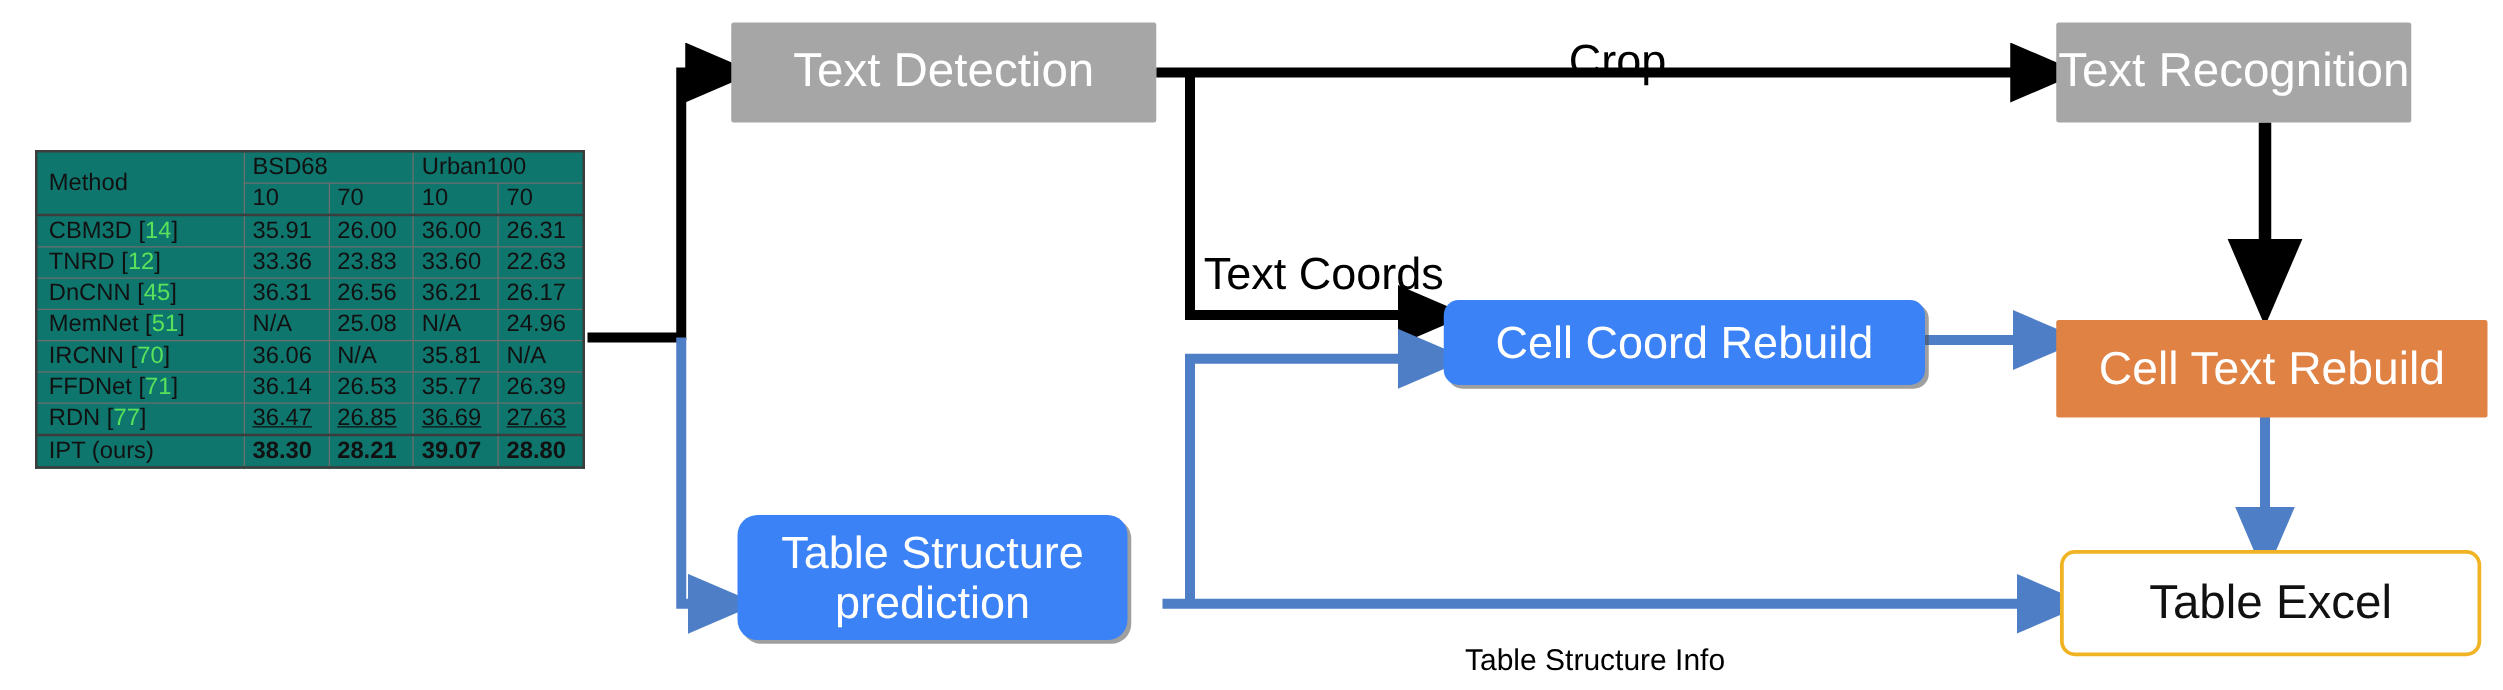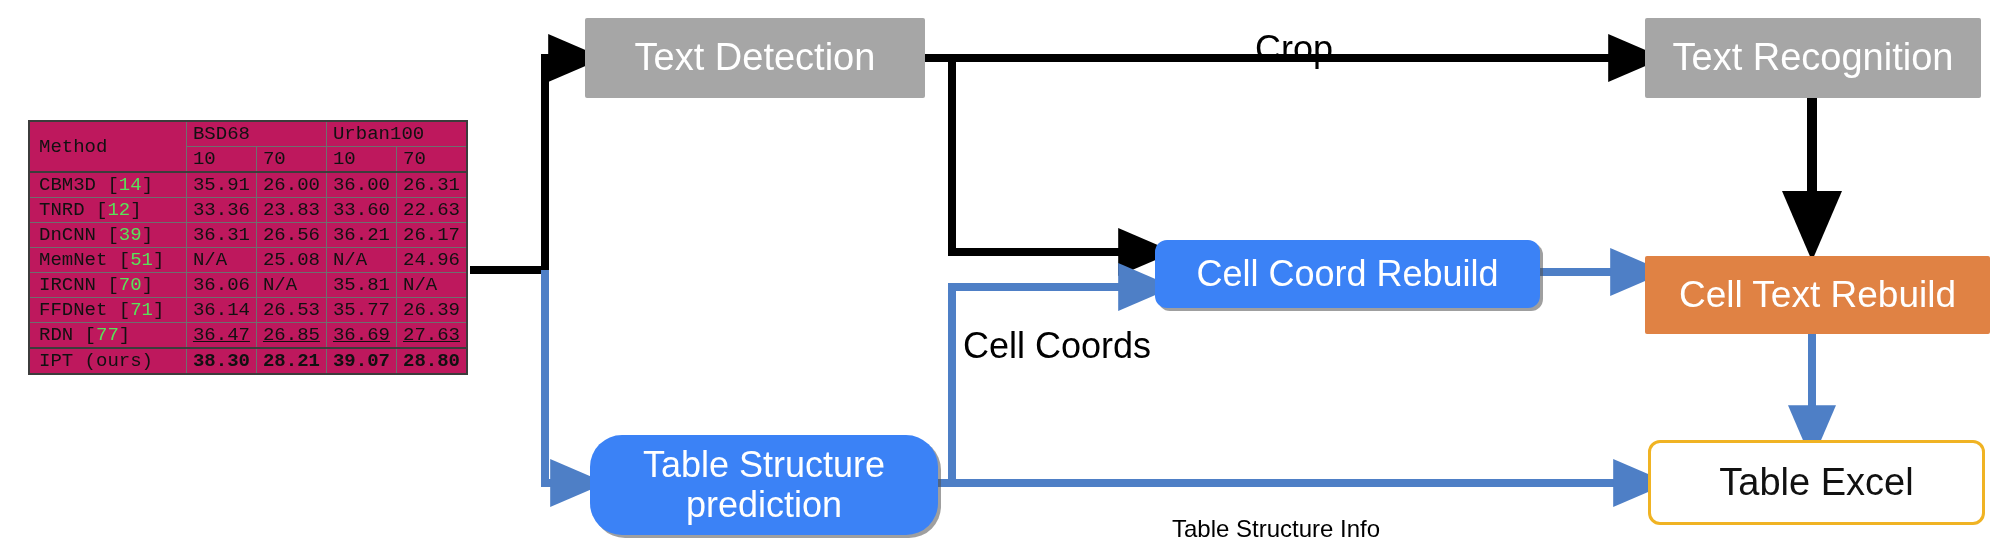--- a/index.html
+++ b/index.html
@@ -70,22 +70,22 @@
   }
 
   
   #paper-table {
     position: absolute;
     left: 28px;
     top: 120px;
     width: 440px;
     border-collapse: collapse;
     border: 2px solid #3c3c3c;
-    background: #be185d;
-    font-family: Liberation Mono, monospace;
+    background: #0f766e;
+    font-family: Liberation Sans, sans-serif;
     font-size: 19px;
     color: #111111;
   }
   #paper-table td, #paper-table th {
     border: 1px solid #6e6e6e;
     padding: 1px 6px;
     font-weight: normal;
     text-align: left;
     white-space: nowrap;
   }
@@ -141,21 +141,21 @@
           <td>26.31</td>
         </tr>
         <tr>
           <td class="method-col"><span>TNRD [</span><span class="cite">12</span><span>]</span></td>
           <td>33.36</td>
           <td>23.83</td>
           <td>33.60</td>
           <td>22.63</td>
         </tr>
         <tr>
-          <td class="method-col"><span>DnCNN [</span><span class="cite">39</span><span>]</span></td>
+          <td class="method-col"><span>DnCNN [</span><span class="cite">45</span><span>]</span></td>
           <td>36.31</td>
           <td>26.56</td>
           <td>36.21</td>
           <td>26.17</td>
         </tr>
         <tr>
           <td class="method-col"><span>MemNet [</span><span class="cite">51</span><span>]</span></td>
           <td>N/A</td>
           <td>25.08</td>
           <td>N/A</td>
@@ -218,31 +218,31 @@
 
     <path d="M1540,272 L1635,272" stroke="#4E7FC6" stroke-width="8" fill="none" marker-end="url(#ah-blue)"></path>
 
     <path d="M1812,310 L1812,430" stroke="#4E7FC6" stroke-width="8" fill="none" marker-end="url(#ah-blue)"></path>
 
     <path d="M930,483 L1638,483" stroke="#4E7FC6" stroke-width="8" fill="none" marker-end="url(#ah-blue)"></path>
   </svg>
 
   <div class="box box-gray" style="left:585px; top:18px; width:340px; height:80px; font-size:38px;">Text Detection</div>
 
-  <div class="box box-gray" style="left:1645px; top:18px; width:336px; height:80px; font-size:38px;">Text Recognition</div>
+  <div class="box box-gray" style="left:1645px; top:18px; width:284px; height:80px; font-size:38px;">Text Recognition</div>
 
   <div class="box box-blue" style="left:1155px; top:240px; width:385px; height:68px; font-size:36px; border-radius:12px;">Cell Coord Rebuild</div>
 
   <div class="box box-orange" style="left:1645px; top:232px; width:345px; height:78px; font-size:37px;">Cell Text Rebuild</div>
 
-  <div class="box box-blue" style="left:590px; top:435px; width:348px; height:100px; font-size:36px; border-radius:32px;">Table Structure
+  <div class="box box-blue" style="left:590px; top:412px; width:312px; height:100px; font-size:36px; border-radius:16px;">Table Structure
 prediction</div>
 
   <div class="box box-outline" style="left:1648px; top:440px; width:337px; height:85px; font-size:38px; border-radius:12px;">Table Excel</div>
 
   <div class="edge-label" style="left:1255px; top:8px; font-size:36px;">Crop</div>
 
-
-  <div class="edge-label" style="left:963px; top:305px; font-size:36px;">Cell Coords</div>
+  <div class="edge-label" style="left:963px; top:178px; font-size:36px;">Text Coords</div>
+
 
   <div class="edge-label" style="left:1172px; top:495px; font-size:24px;">Table Structure Info</div>
 
 </div>
 
 </body></html>

